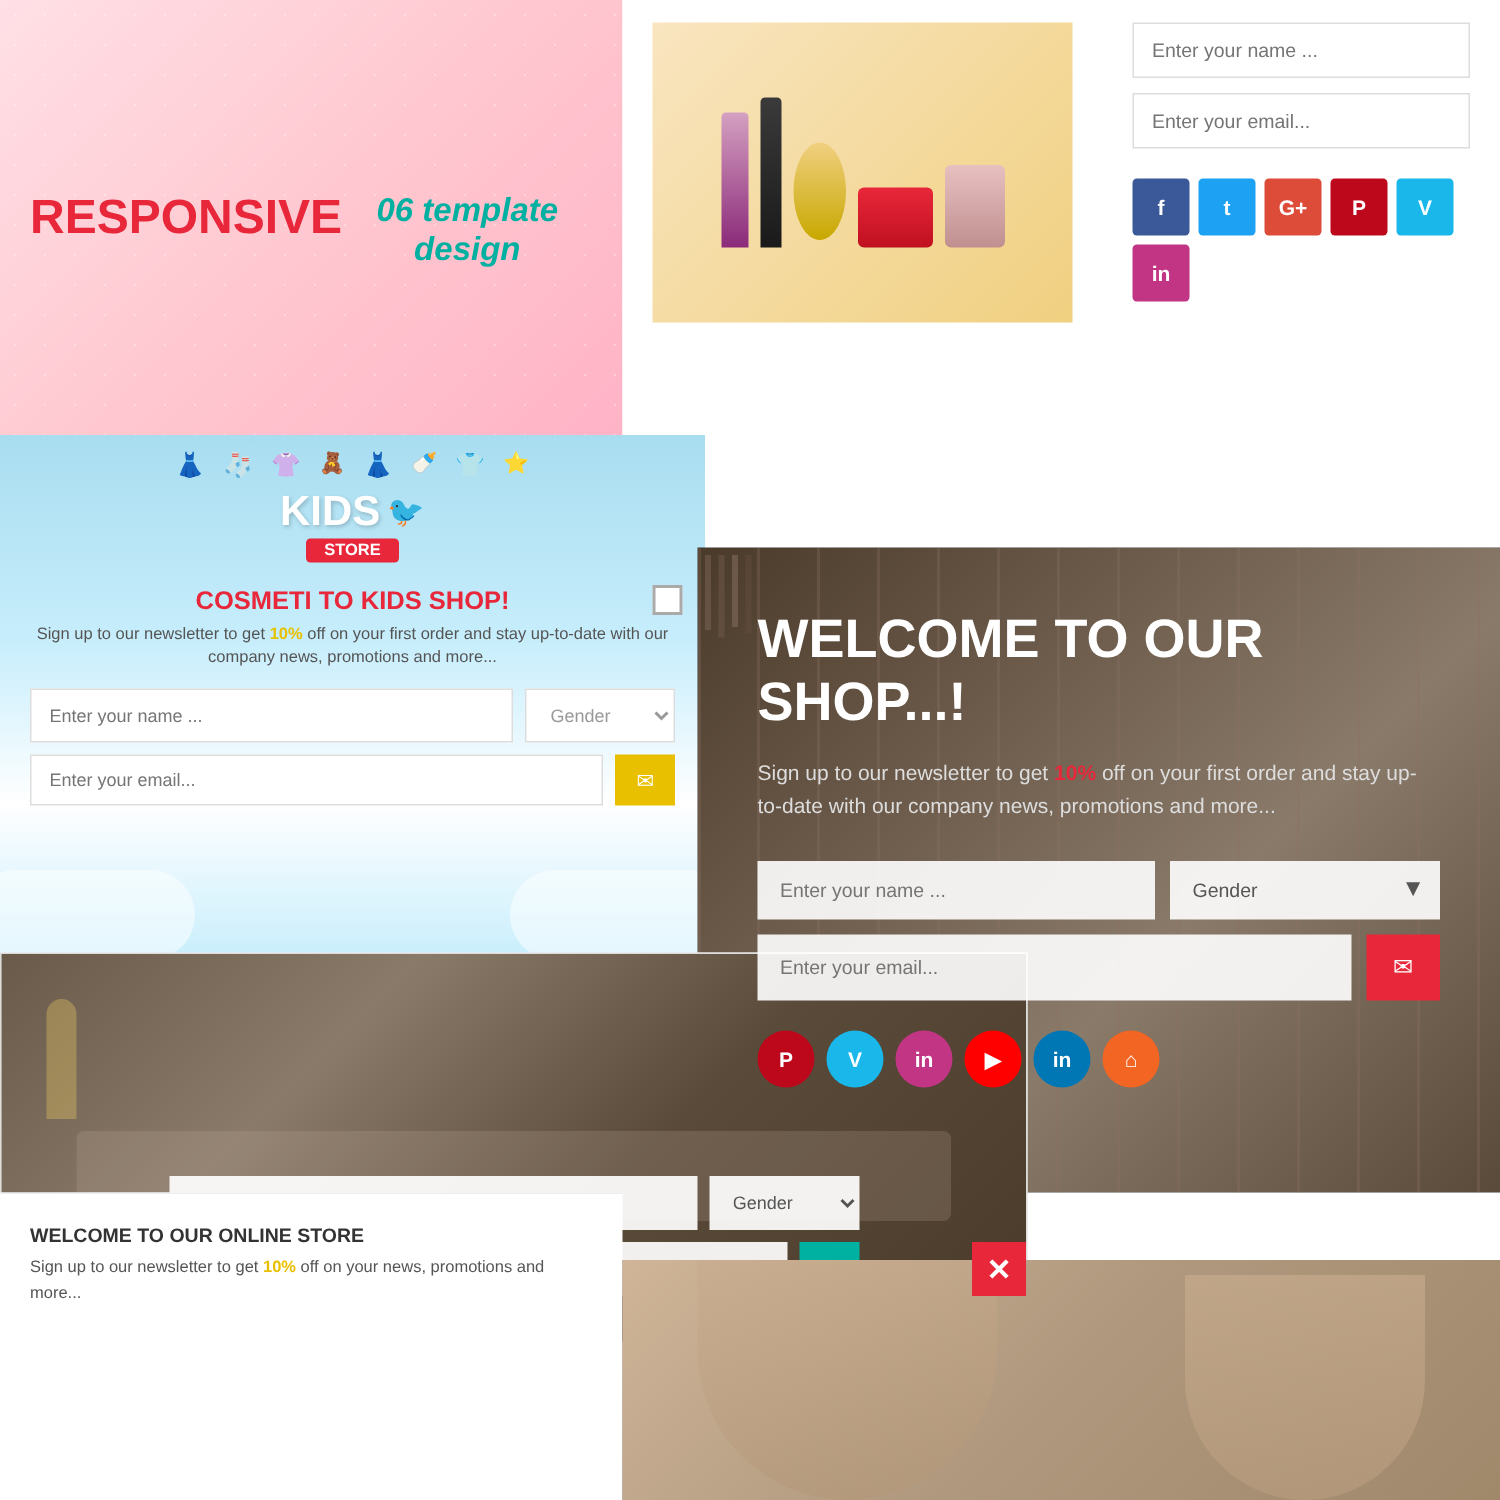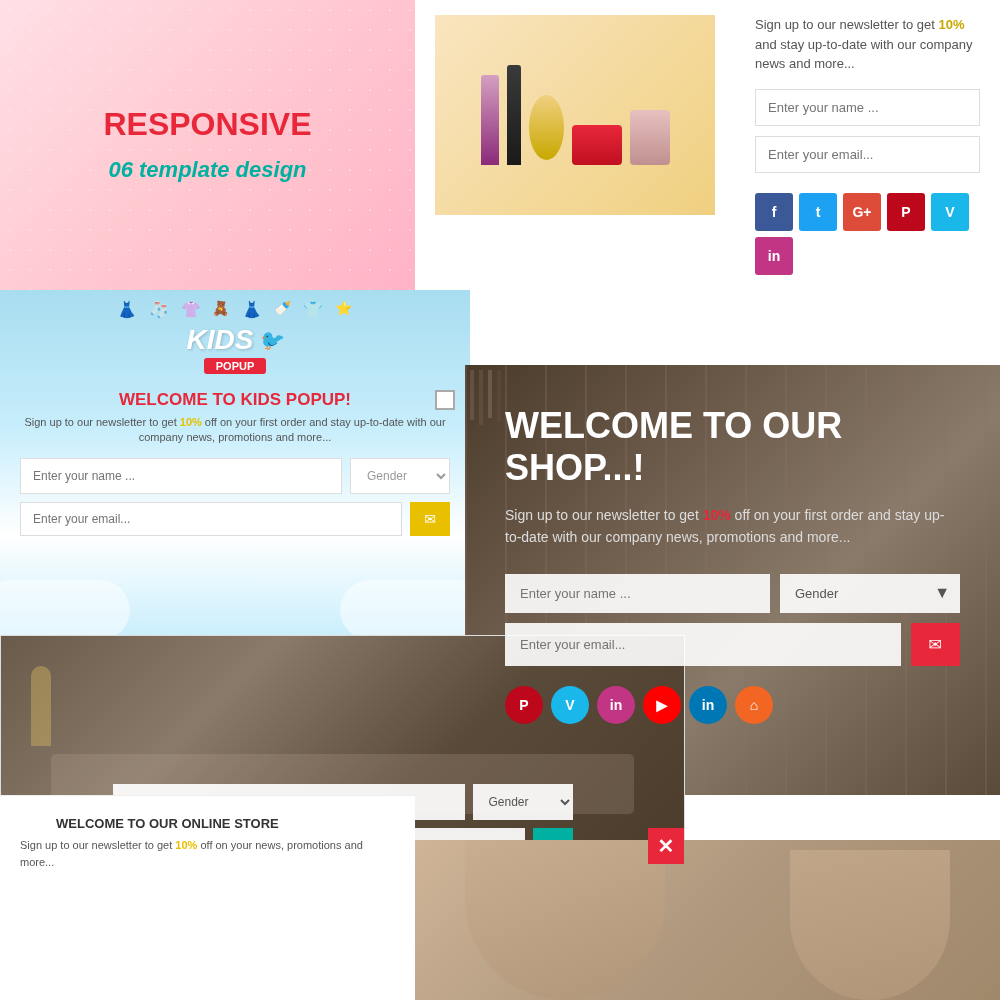--- a/index.html
+++ b/index.html
@@ -2,21 +2,21 @@
 <html><head>
   <meta charset="utf-8">
   <style>
     * { margin: 0; padding: 0; box-sizing: border-box; }
     body { width: 1000px; height: 1000px; overflow: hidden; font-family: Arial, sans-serif; background: #fff; }
 
     
     .top-left {
       position: absolute; top: 0; left: 0; width: 415px; height: 290px;
       background: linear-gradient(135deg, #ffe0e6 0%, #ffc8d0 50%, #ffb3c6 100%);
-      display: flex; flex-direction: column; align-items: center; justify-content: center;
+      display: flex; flex-direction: row; align-items: center; justify-content: center;
       padding: 20px;
     }
     
     .top-left::before {
       content: ''; position: absolute; inset: 0;
       background-image: radial-gradient(circle, rgba(255,255,255,0.3) 1px, transparent 1px);
       background-size: 20px 20px; pointer-events: none;
     }
 
     
@@ -195,23 +195,20 @@
         <div style="display:flex;align-items:flex-end;gap:8px;padding:10px;">
           <div style="width:18px;height:90px;background:linear-gradient(180deg,#d4a0c0,#8b2a7a);border-radius:3px 3px 0 0;"></div>
           <div style="width:14px;height:100px;background:linear-gradient(180deg,#3a3a3a,#1a1a1a);border-radius:3px 3px 0 0;"></div>
           <div style="width:35px;height:65px;background:linear-gradient(180deg,#f0d080,#c8a800);border-radius:50%;margin-bottom:5px;"></div>
           <div style="width:50px;height:40px;background:linear-gradient(180deg,#e8273a,#c01020);border-radius:4px;"></div>
           <div style="width:40px;height:55px;background:linear-gradient(180deg,#e8c0c0,#c09090);border-radius:4px;"></div>
         </div>
       </div>
     </div>
     <div class="cosmetics-form">
-      <p>
-        Sign up to our newsletter to get <span style="color:#c8a800;font-weight:bold;">10%</span> and stay up-to-date with our company news and more...
-      </p>
       <input class="cosmetics-input" type="text" placeholder="Enter your name ..." style="">
       <input class="cosmetics-input" type="email" placeholder="Enter your email..." style="">
       <div class="social-row">
         <div class="social-btn" style="background:#3b5998;">f</div>
         <div class="social-btn" style="background:#1da1f2;">t</div>
         <div class="social-btn" style="background:#dd4b39;">G+</div>
         <div class="social-btn" style="background:#bd081c;">P</div>
         <div class="social-btn" style="background:#1ab7ea;">V</div>
         <div class="social-btn" style="background:#c13584;">in</div>
       </div>
@@ -225,29 +222,29 @@
     <span style="font-size:16px;">👗</span>
     <span style="font-size:16px;">🧦</span>
     <span style="font-size:16px;">👚</span>
     <span style="font-size:14px;">🧸</span>
     <span style="font-size:16px;">👗</span>
     <span style="font-size:14px;">🍼</span>
     <span style="font-size:16px;">👕</span>
     <span style="font-size:14px;">⭐</span>
   </div>
   <div class="kids-logo">
-    <div style="display:inline-flex;align-items:center;gap:5px;font-style:italic;">
+    <div style="display:inline-flex;align-items:center;gap:5px;">
       <span style="font-size:28px;font-weight:900;color:#fff;text-shadow:1px 1px 3px rgba(0,0,0,0.2);">KIDS</span>
       <span style="font-size:20px;">🐦</span>
     </div>
     <div>
-      <span class="kids-logo .shop-badge" style="background:#e8273a;color:#fff;font-size:11px;font-weight:bold;padding:2px 12px;border-radius:3px;display:inline-block;">POPUP</span>
-    </div>
-  </div>
-  <div style="font-size:17px;font-weight:900;color:#e8273a;text-align:center;margin:6px 0 5px;">WELCOME TO KIDS POPUP!</div>
+      <span class="kids-logo .shop-badge" style="background:#e8273a;color:#fff;font-size:11px;font-weight:bold;padding:2px 12px;border-radius:3px;display:inline-block;">STORE</span>
+    </div>
+  </div>
+  <div style="font-size:17px;font-weight:900;color:#e8273a;text-align:center;margin:6px 0 5px;">COSMETI TO KIDS SHOP!</div>
   <div style="font-size:11px;color:#555;text-align:center;margin-bottom:12px;line-height:1.4;">
     Sign up to our newsletter to get <span style="color:#e8c000;font-weight:bold;">10%</span> off on your first order and stay up-to-date with our company news, promotions and more...
   </div>
   <div class="kids-form-row">
     <input class="kids-input" type="text" placeholder="Enter your name ..." style="">
     <select class="kids-select">
       <option>Gender</option>
       <option>Male</option>
       <option>Female</option>
     </select>
@@ -329,21 +326,21 @@
       <input class="bedroom-email-input" type="email" placeholder="Enter your email..." style="">
       <button class="bedroom-submit">✉</button>
     </div>
   </div>
 
   <div class="close-btn">✕</div>
 </div>
 
 <div class="furniture-store-panel">
   <div>
-    <div style="font-size:13px;font-weight:bold;color:#333;margin-bottom:6px;margin-left:36px;">WELCOME TO OUR ONLINE STORE</div>
+    <div style="font-size:13px;font-weight:bold;color:#333;margin-bottom:6px;">WELCOME TO OUR ONLINE STORE</div>
     <div style="font-size:11px;color:#555;line-height:1.5;">
       Sign up to our newsletter to get <span style="color:#e8c000;font-weight:bold;">10%</span> off on your news, promotions and more...
     </div>
   </div>
 </div>
 
 <div class="fashion-panel">
   <div class="fashion-bg">
 
     <div style="position:absolute;inset:0;background:linear-gradient(135deg,#d4b898,#c0a888,#b09878,#a08868);opacity:0.8;"></div>

